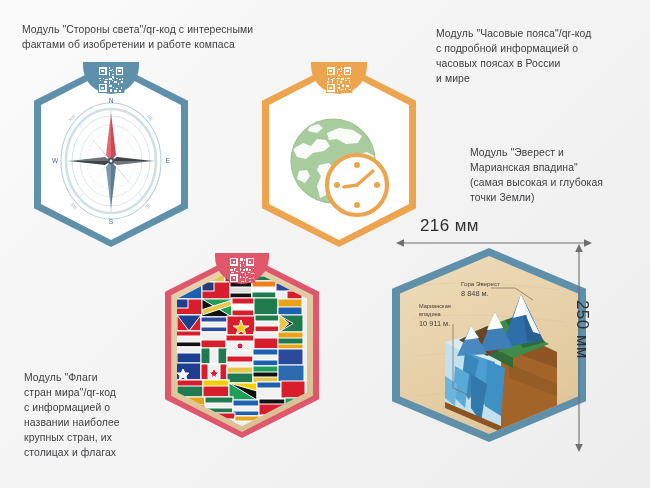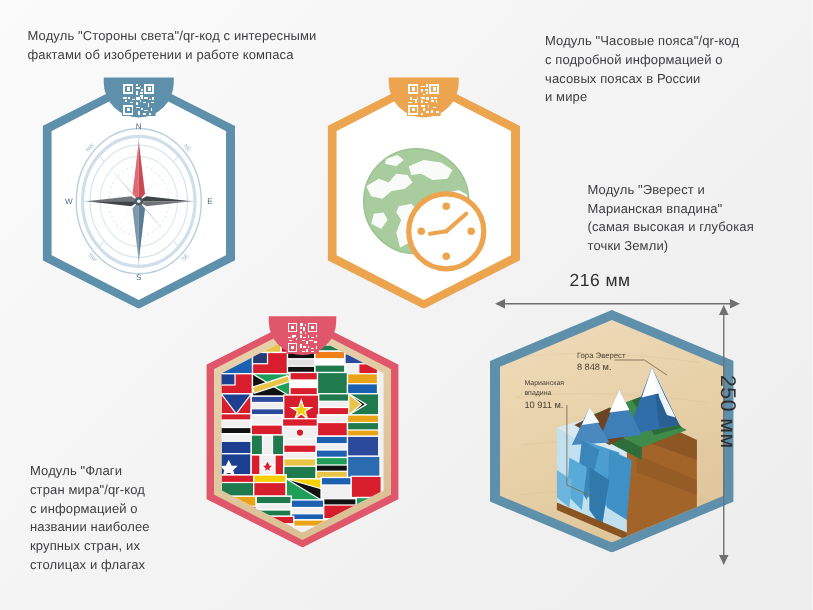--- a/index.html
+++ b/index.html
@@ -50,26 +50,26 @@
   
   #mod-flags{left:165px;top:253px;width:154px;height:185px;}
   #mod-flags .body{background:#e0566a;}
   #mod-flags .wood{position:absolute;inset:6px;background:linear-gradient(160deg,#e8d4b0,#d9bd90);
     -webkit-clip-path:polygon(50% 0%,100% 21%,100% 79%,50% 100%,0% 79%,0% 21%);
     clip-path:polygon(50% 0%,100% 21%,100% 79%,50% 100%,0% 79%,0% 21%);}
   #mod-flags .inner{inset:12px;background:#f2f2f2;}
   #mod-flags .qr-notch{width:54px;height:31px;background:#e0566a;}
 
   
-  #mod-ever{left:392px;top:248px;width:171px;height:194px;padding-left:24px;}
+  #mod-ever{left:392px;top:248px;width:194px;height:194px;}
   #mod-ever .body{background:#5e8fab;}
   #mod-ever .inner{inset:8px;background:linear-gradient(155deg,#efdcbb 0%,#e6cfa6 55%,#dcc194 100%);}
 
   .dim{position:absolute;color:#2f2f31;}
-  #dim-w{left:420px;top:216px;width:120px;text-align:center;font-size:14px;letter-spacing:.4px;}
+  #dim-w{left:420px;top:216px;width:120px;text-align:left;font-size:17px;letter-spacing:.4px;}
   #dim-h{left:592px;top:300px;font-size:17px;letter-spacing:.4px;
         transform:rotate(90deg);transform-origin:left top;white-space:nowrap;}
 </style>
 </head>
 <body>
 
 <div class="stage">
 
   <div class="caption" id="cap-compass">Модуль "Стороны света"/qr-код с интересными
 фактами об изобретении и работе компаса</div>

